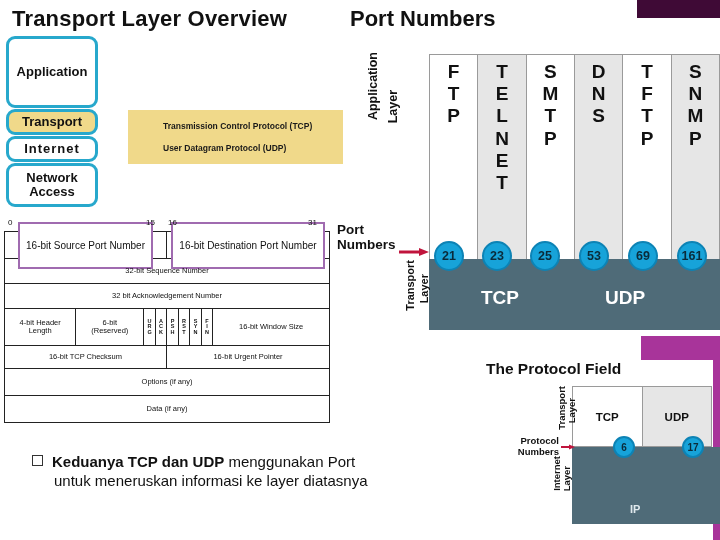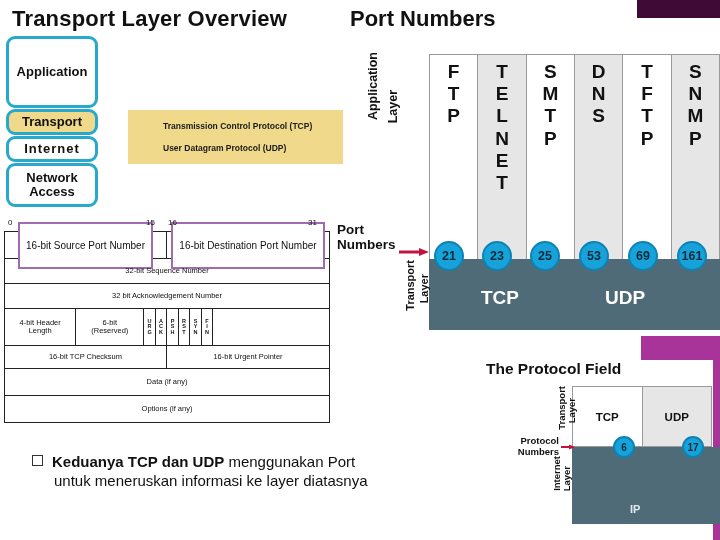--- a/index.html
+++ b/index.html
@@ -306,33 +306,34 @@
             <span>S</span>
             <span>Y</span>
             <span>N</span>
           </div>
           <div class="flagcol">
             <span>F</span>
             <span>I</span>
             <span>N</span>
           </div>
         </div>
+        <div class="hcell" style="flex:1;">16-bit Window Size</div>
       </div>
 
       <div class="hrow row-ck">
         <div class="hcell bdr-r" style="width:50%;">16-bit TCP Checksum</div>
         <div class="hcell" style="width:50%;">16-bit Urgent Pointer</div>
       </div>
 
+      <div class="hrow row-opt">
+        <div class="hcell" style="width:100%;">Options (if any)</div>
+      </div>
+
       <div class="hrow row-data">
         <div class="hcell" style="width:100%;">Data (if any)</div>
-      </div>
-
-      <div class="hrow row-opt">
-        <div class="hcell" style="width:100%;">Options (if any)</div>
       </div>
 
     </div>
   </div>
 
   <div class="bullet">
     <span class="sq"></span><b>Keduanya TCP dan UDP</b><span> menggunakan Port</span>
     <span class="l2">untuk meneruskan informasi ke layer diatasnya</span>
   </div>
 

